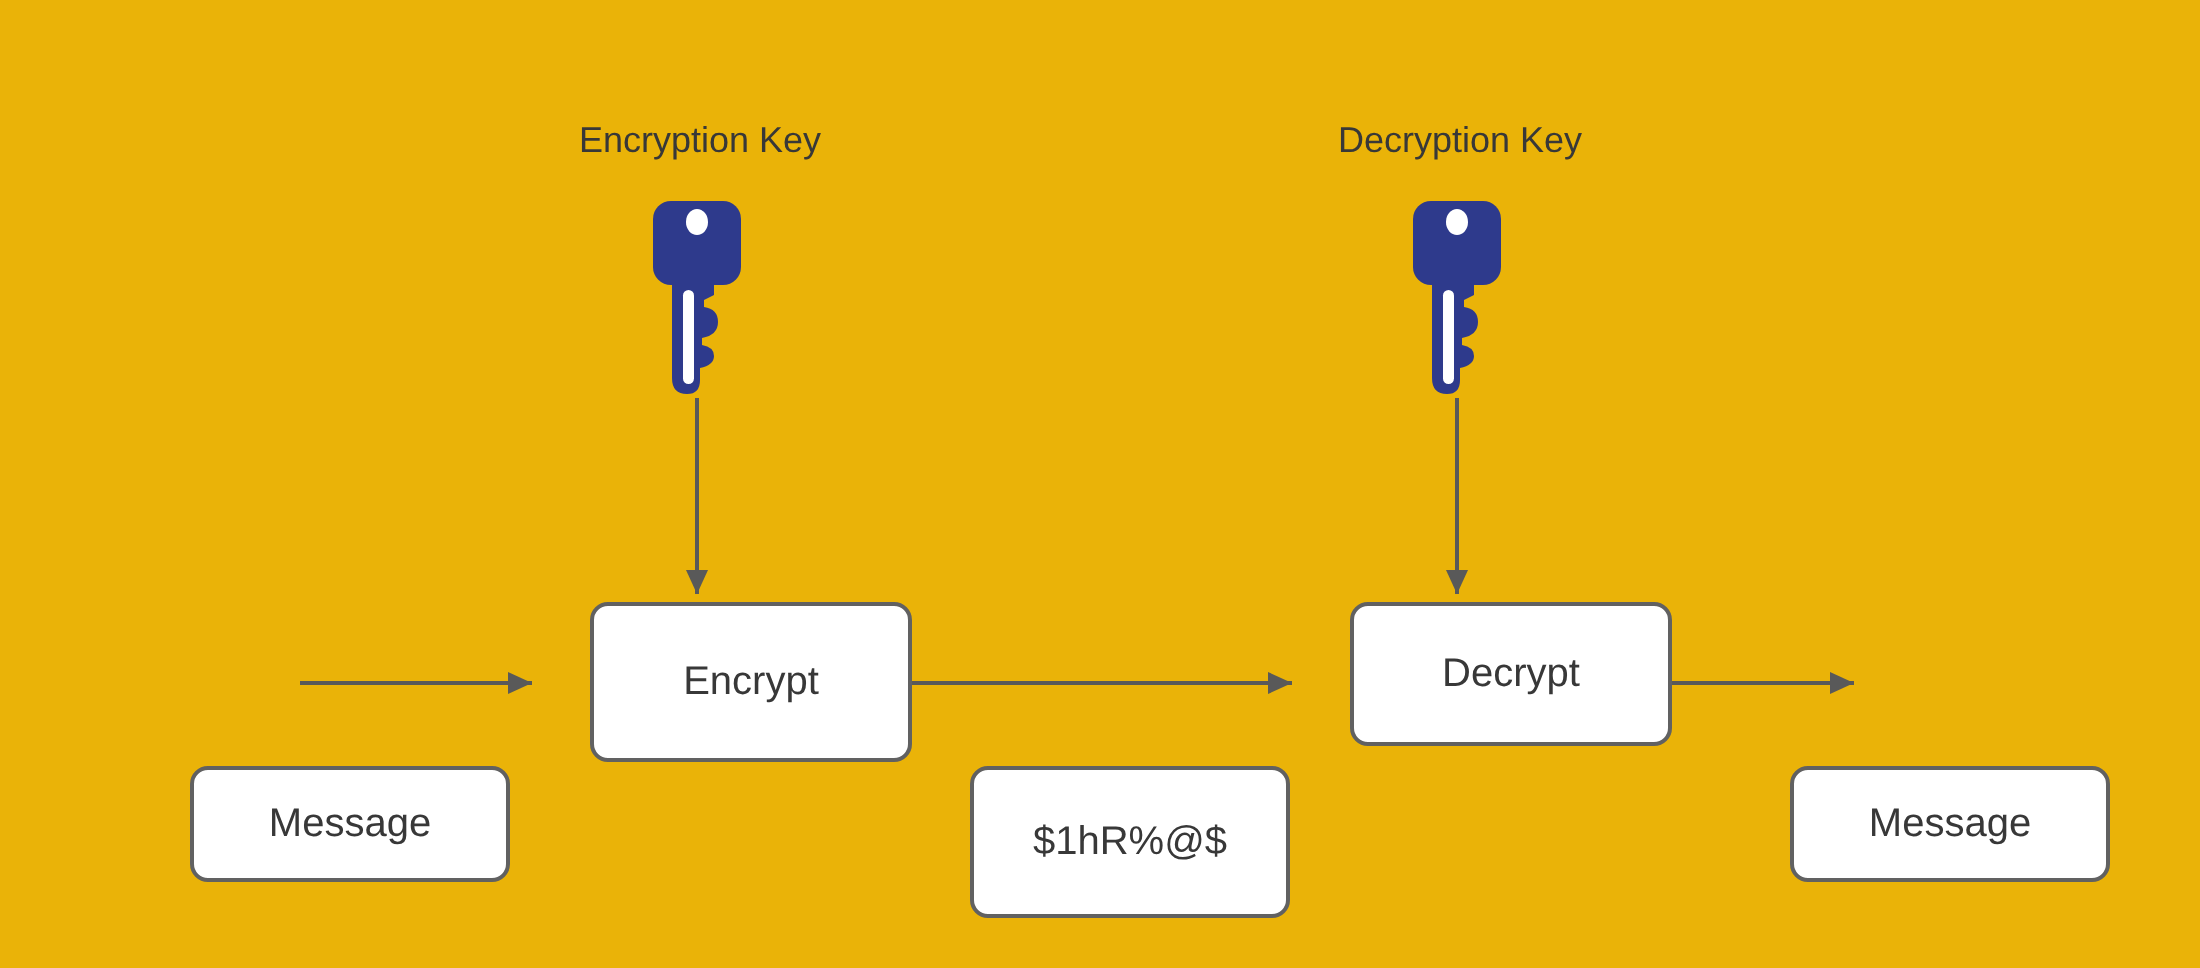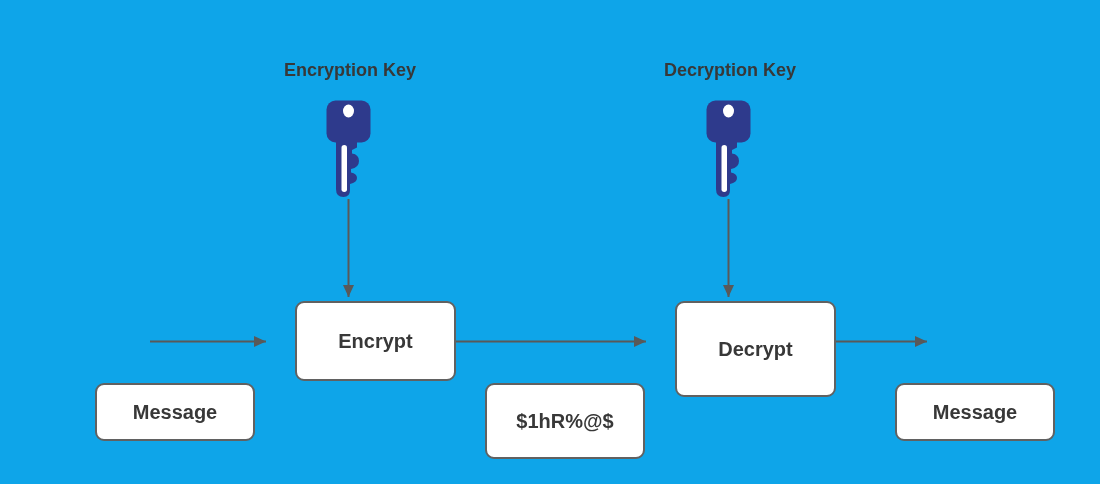--- a/index.html
+++ b/index.html
@@ -1,24 +1,23 @@
 <!DOCTYPE html>
 <html><head>
 <meta charset="utf-8">
 <style>
   html, body { margin: 0; padding: 0; background: #ffffff; }
   .canvas {
     position: relative;
     width: 1100px;
     height: 484px;
-    background: #0ea5e9;
+    background: #eab308;
     font-family: "Liberation Sans", sans-serif;
     color: #3a3a3a;
     overflow: hidden;
-    font-weight: bold;
   }
   .key-label {
     position: absolute;
     width: 220px;
     text-align: center;
     font-size: 18px;
     line-height: 22px;
     color: #383838;
     white-space: nowrap;
   }
@@ -41,21 +40,21 @@
     border-radius: 9px;
     display: flex;
     align-items: center;
     justify-content: center;
     font-size: 20px;
     color: #383838;
     white-space: nowrap;
     margin-left: 25px;
   }
   #node-encrypt     { left: 270px; top: 301px; width: 161px; height: 80px; }
-  #node-decrypt     { left: 650px; top: 301px; width: 161px; height: 96px; text-align: right; }
+  #node-decrypt     { left: 650px; top: 301px; width: 161px; height: 72px; text-align: right; }
   #node-message-in  { left: 70px;  top: 383px; width: 160px; height: 58px; }
   #node-ciphertext  { left: 460px; top: 383px; width: 160px; height: 76px; }
   #node-message-out { left: 870px; top: 383px; width: 160px; height: 58px; }
 </style>
 </head>
 <body>
 
 <div class="canvas">
 
   <div class="key-label" id="label-encryption">Encryption Key</div>

